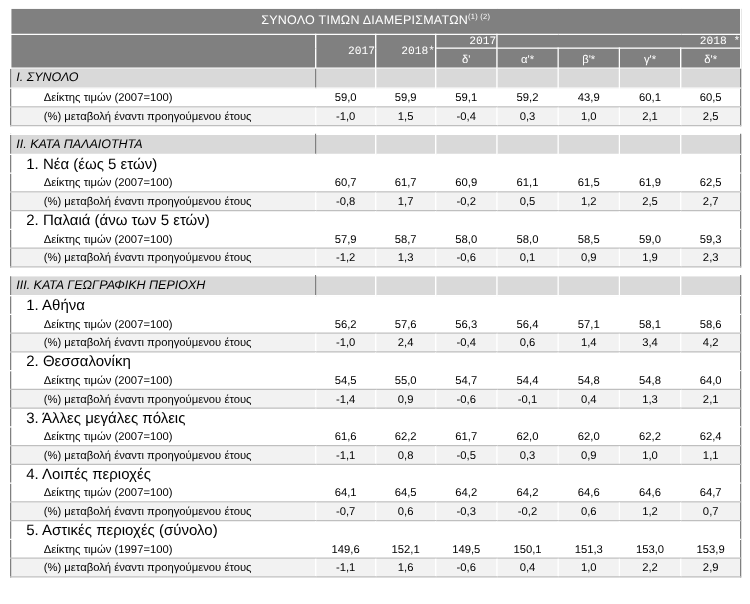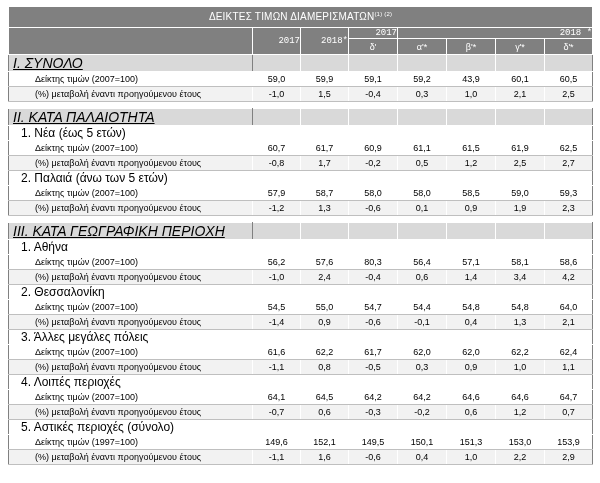--- a/index.html
+++ b/index.html
@@ -61,26 +61,25 @@
     height: 15px;
   }
   .hdr-blank {
     background: #808080;
   }
   
   .sect {
     background: #d9d9d9;
     font-style: italic;
     font-weight: bold;
-    font-size: 14px;
+    font-size: 10px;
     height: 15px;
     padding-left: 4px !important;
     border-left: 1px solid #808080 !important;
     border-right: 1px solid #808080 !important;
-    text-decoration: underline;
   }
   .sect-blank {
     background: #d9d9d9;
     border-right: 1px solid #808080 !important;
   }
   .sect-blank-mid {
     background: #d9d9d9;
   }
   
   .grp {
@@ -153,21 +152,21 @@
       <col style="width:49px">
       <col style="width:49px">
       <col style="width:49px">
       <col style="width:49px">
       <col style="width:48px">
     </colgroup>
     <tbody id="tbody-root">
 
       <tr>
         <td class="title-cell" colspan="8">
-          <span>ΔΕΙΚΤΕΣ ΤΙΜΩΝ ΔΙΑΜΕΡΙΣΜΑΤΩΝ</span><sup>(1) (2)</sup>
+          <span>ΣΥΝΟΛΟ ΤΙΜΩΝ ΔΙΑΜΕΡΙΣΜΑΤΩΝ</span><sup>(1) (2)</sup>
         </td>
       </tr>
 
       <tr>
         <td class="hdr-blank" rowspan="2"></td>
         <td class="hdr" rowspan="2">2017</td>
         <td class="hdr" rowspan="2">2018*</td>
         <td class="hdr">2017</td>
         <td class="hdr" colspan="4">2018 *</td>
       </tr>
@@ -302,21 +301,21 @@
           <td class="grp-blank-mid"></td>
           <td class="grp-blank-mid"></td>
           <td class="grp-blank-mid"></td>
           <td class="grp-blank-mid"></td>
           <td class="grp-blank"></td>
         </tr>
         <tr>
           <td class="lbl">Δείκτης τιμών (2007=100)</td>
           <td class="val">56,2</td>
           <td class="val">57,6</td>
-          <td class="val vsep">80,3</td>
+          <td class="val vsep">56,3</td>
           <td class="val">56,4</td>
           <td class="val">57,1</td>
           <td class="val">58,1</td>
           <td class="val last">58,6</td>
         </tr>
         <tr class="row-alt">
           <td class="lbl">(%) μεταβολή έναντι προηγούμενου έτους</td>
           <td class="val">-1,0</td>
           <td class="val">2,4</td>
           <td class="val vsep">-0,4</td>

